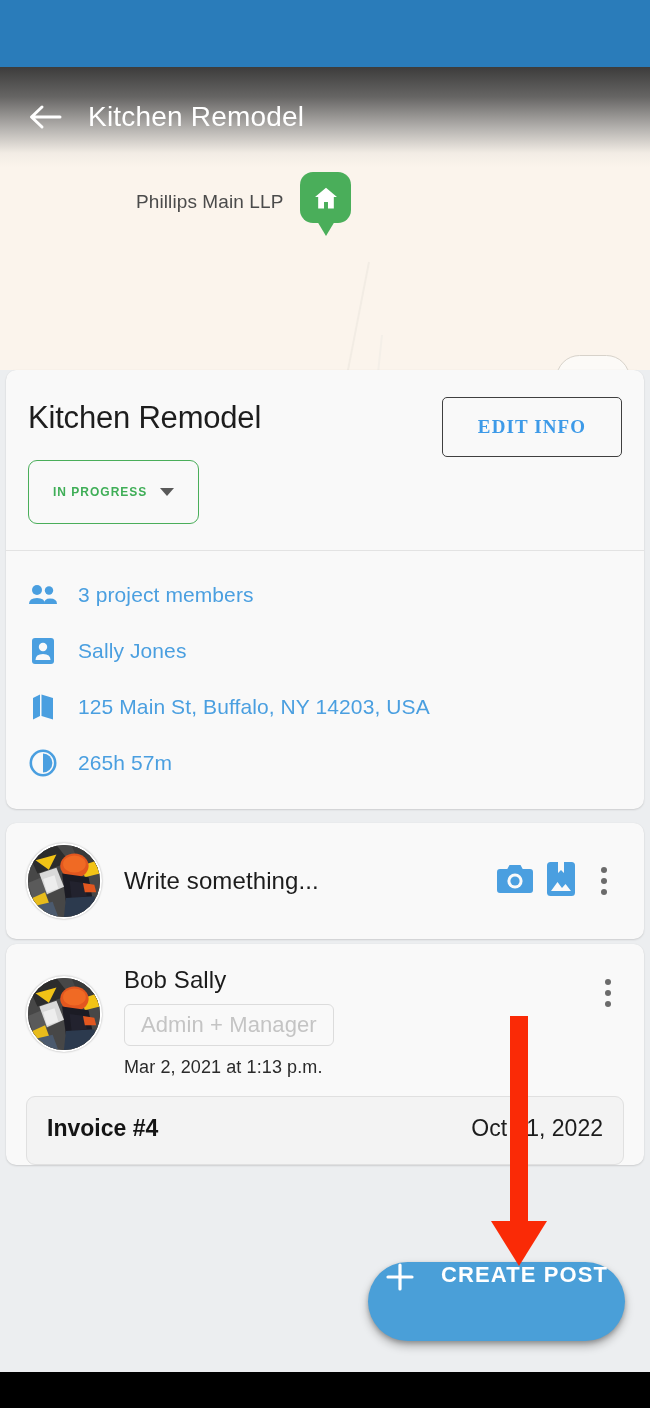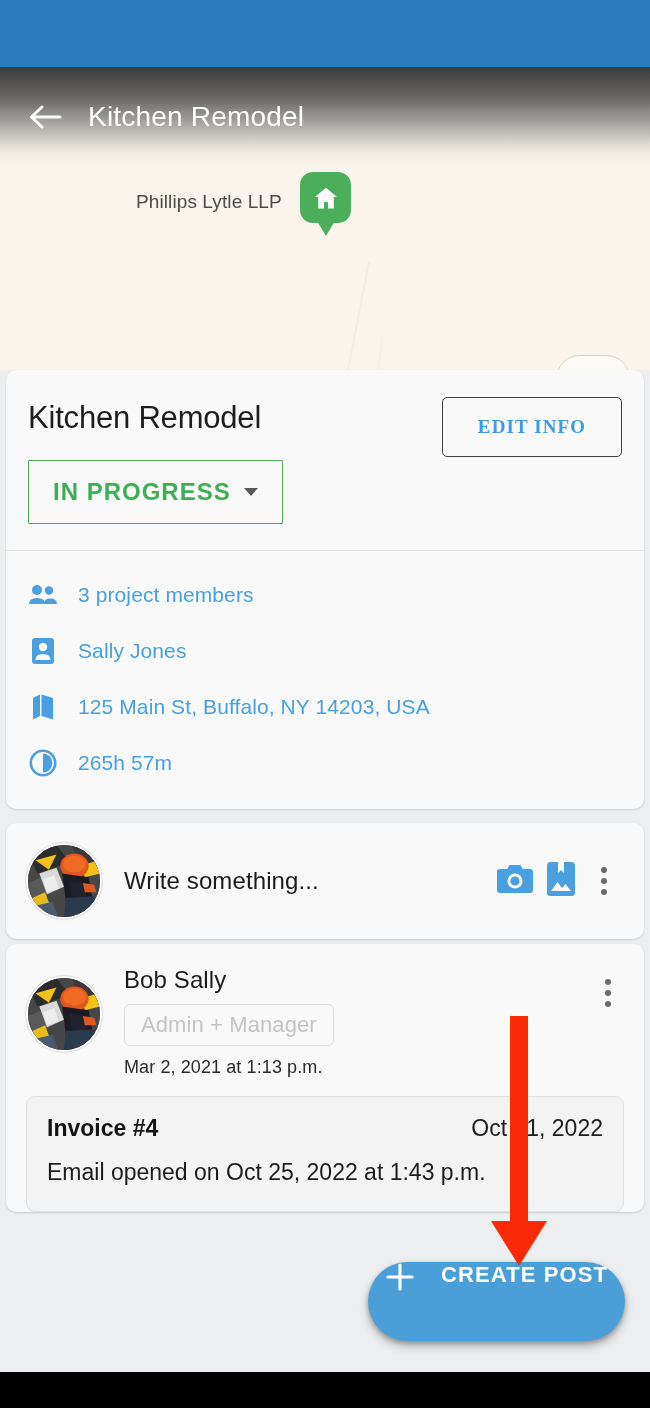--- a/index.html
+++ b/index.html
@@ -172,23 +172,23 @@
     cursor: pointer;
   }
   .status-chip {
     margin-top: 24px;
     display: inline-flex;
     align-items: center;
     gap: 13px;
     height: 64px;
     padding: 0 24px;
     border: 1px solid #4aae5a;
-    border-radius: 1px;
+    border-radius: 9px;
     color: #3fae57;
-    font-size: 24px;
+    font-size: 12px;
     font-weight: 700;
     letter-spacing: 1px;
     cursor: pointer;
     background: transparent;
   }
   .caret-down {
     width: 0; height: 0;
     border-left: 7px solid transparent;
     border-right: 7px solid transparent;
     border-top: 8px solid #5a5a5a;
@@ -353,21 +353,21 @@
 <body>
 
 <div id="app">
 
   <div class="status-bar"></div>
 
   <div class="map-area">
     <div class="map-road"></div>
     <div class="map-road2"></div>
 
-    <div class="place-label">Phillips Lytle LLP</div>
+    <div class="place-label">Phillips Main LLP</div>
 
     <div class="map-pin">
       <svg width="30" height="28" viewBox="0 0 24 24" aria-hidden="true">
         <path fill="#ffffff" d="M12 3.2 2.6 11.2h2.7V21h5.0v-5.6h3.4V21h5.0v-9.8h2.7L12 3.2z"></path>
       </svg>
     </div>
 
     <div class="map-expand-btn">
       <span>
         <svg width="26" height="16" viewBox="0 0 26 16" aria-hidden="true">
@@ -531,21 +531,20 @@
           <i></i>
           <i></i>
         </div>
       </div>
 
       <div class="invoice-box">
         <div class="invoice-top">
           <span class="invoice-title">Invoice #4</span>
           <span class="invoice-date">Oct 21, 2022</span>
         </div>
-        <div class="invoice-body">Email opened on Oct 25, 2022 at 1:43 p.m.</div>
       </div>
     </div>
 
   </div>
 
   <div class="arrow-annotation">
     <svg width="60" height="252" viewBox="0 0 60 252" aria-hidden="true">
       <rect x="21" y="0" width="18" height="212" fill="#fa2a06"></rect>
       <path d="M2 205 L58 205 L30 250 Z" fill="#fa2a06"></path>
     </svg>

